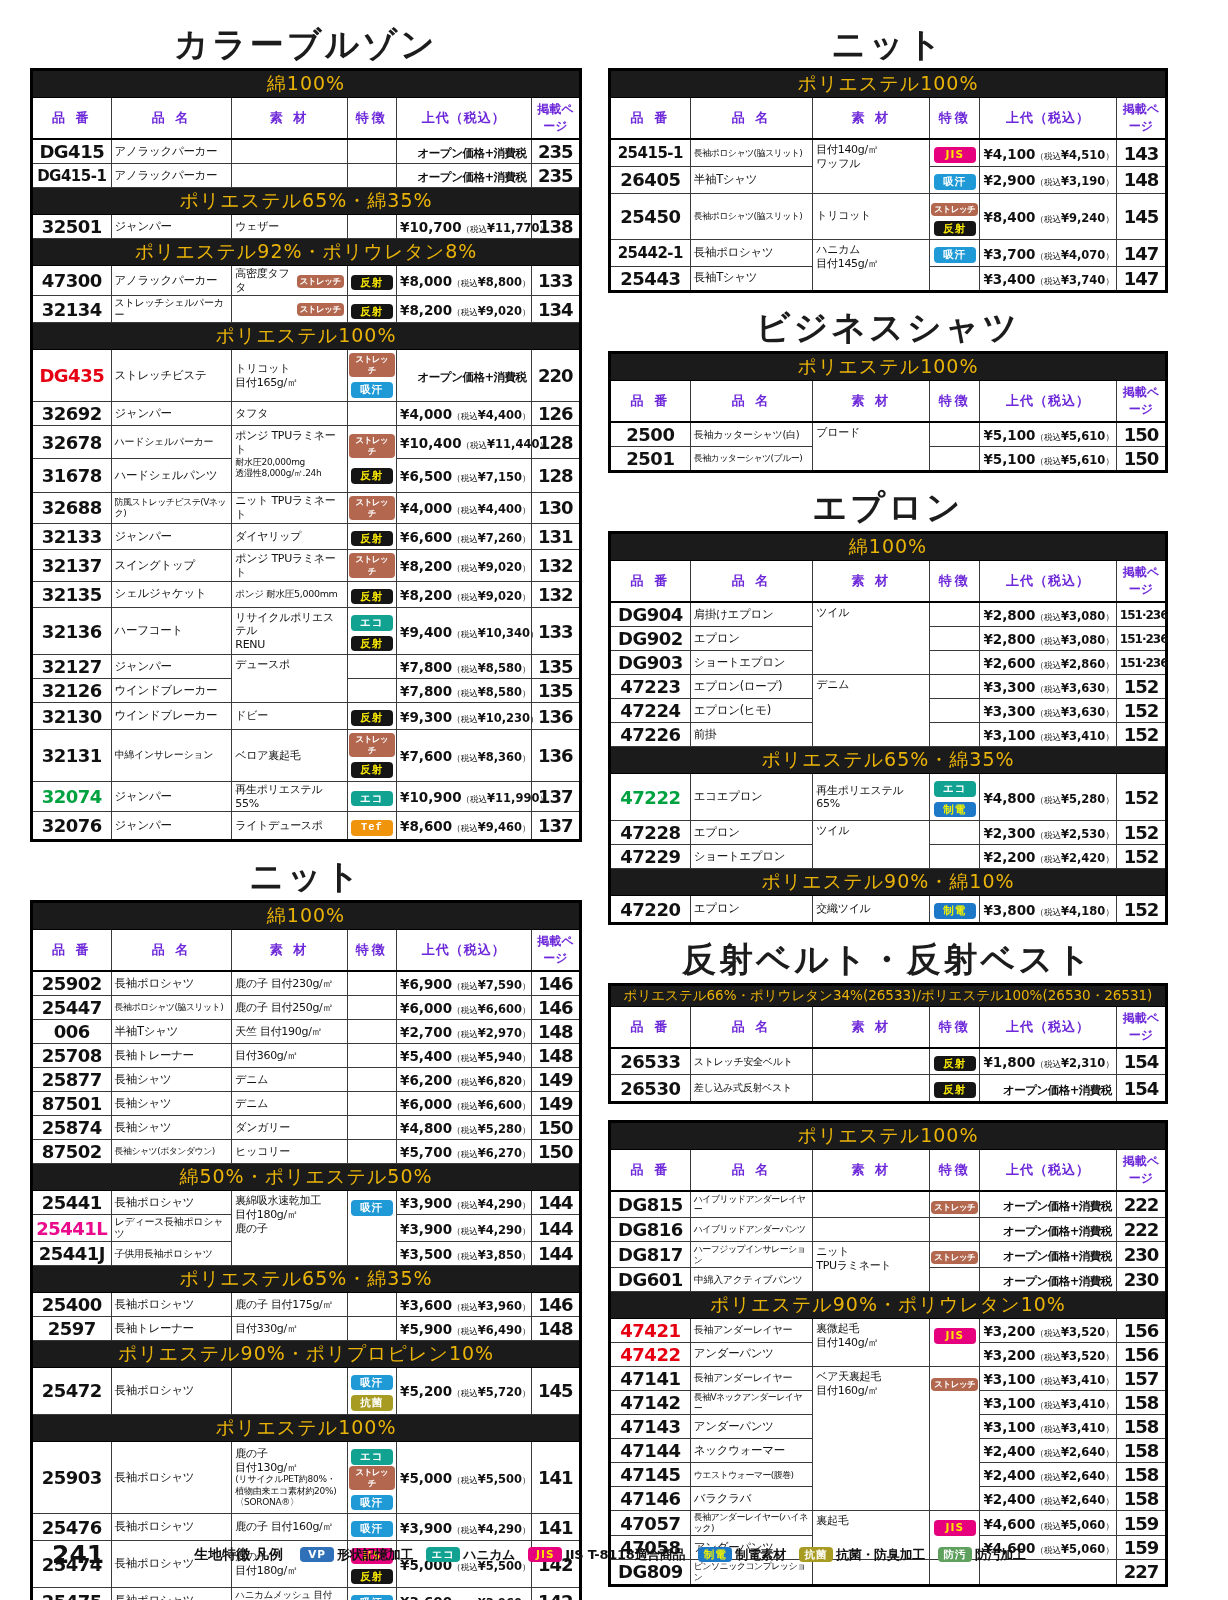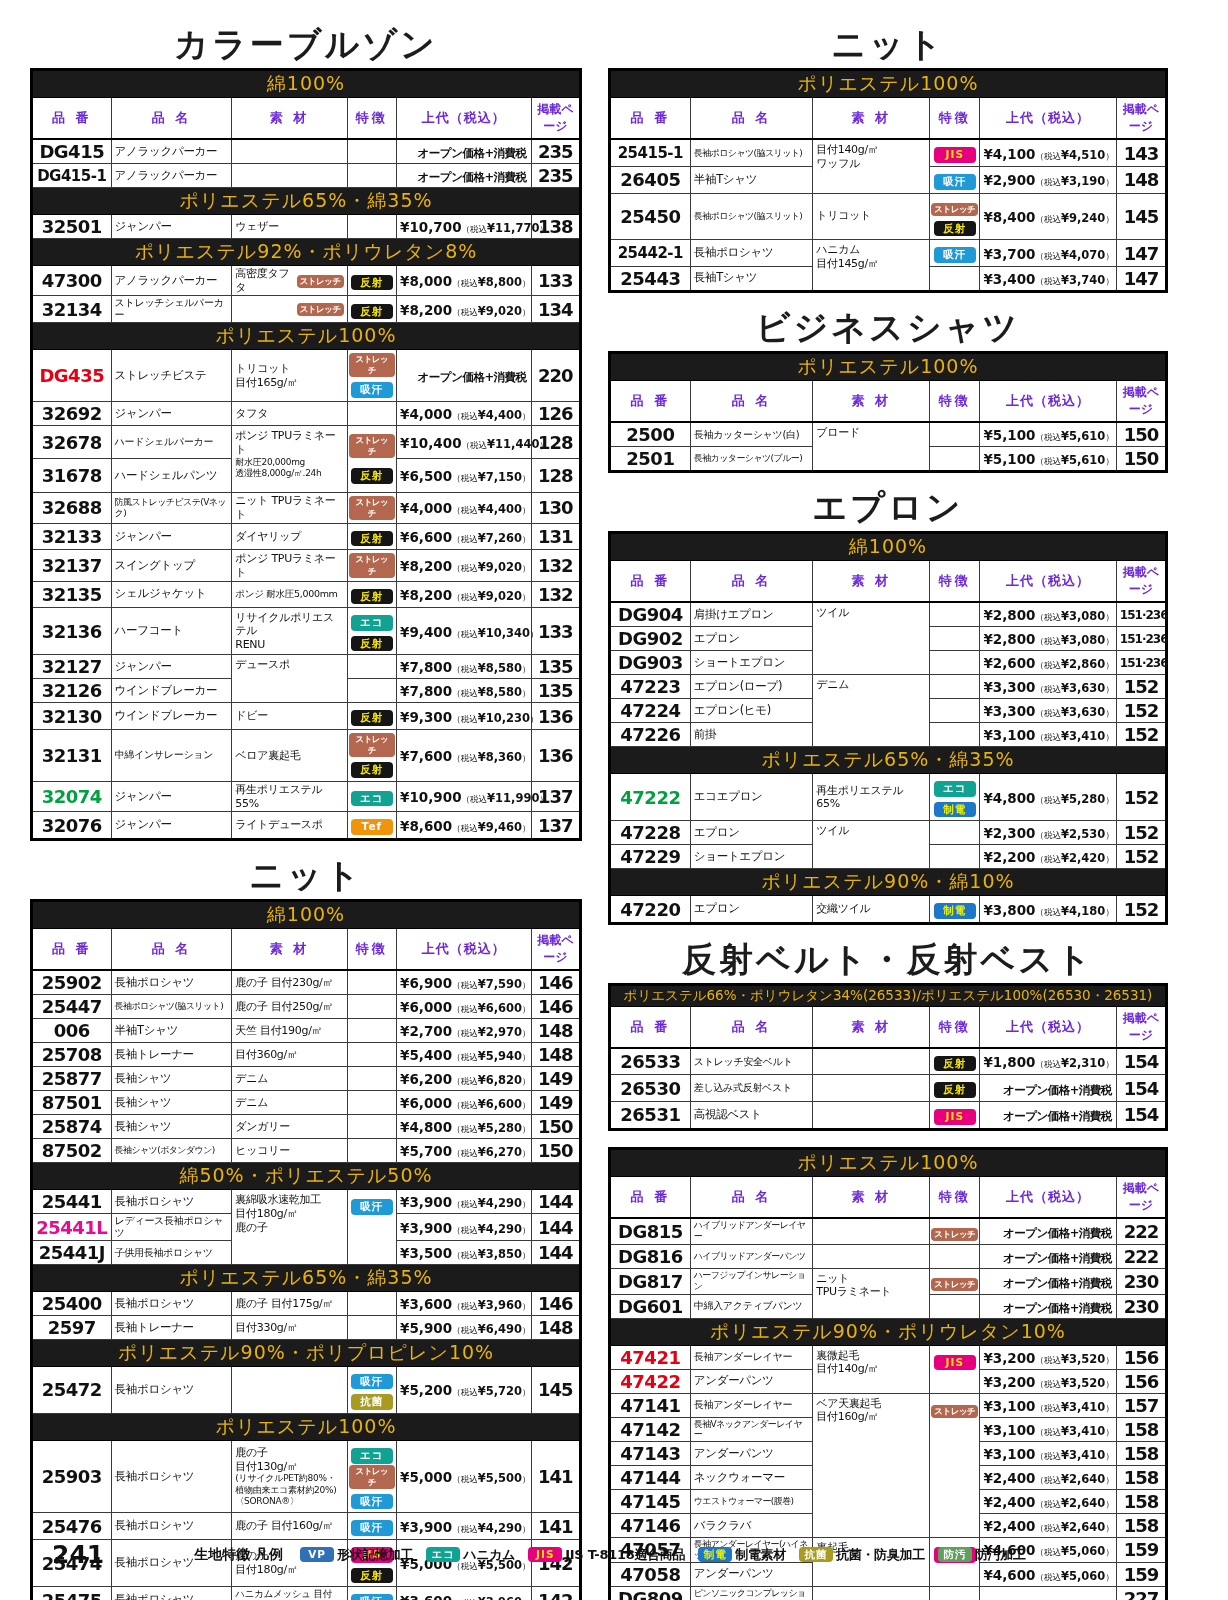--- a/index.html
+++ b/index.html
@@ -398,21 +398,21 @@
           <td class="code">32076</td>
           <td class="name">ジャンパー</td>
           <td class="mat" rowspan="1">
             <div class="matflex">
               <div class="mat-lines">
                 <div class="mat-line">ライトデュースポ</div>
               </div>
             </div>
           </td>
           <td class="feat" rowspan="1">
-            <div class="fb"><span class="badge" style="background: rgb(240, 148, 12); color: rgb(255, 255, 255);">Tef</span></div>
+            <div class="fb"><span class="badge" style="background: rgb(240, 148, 12); color: rgb(255, 255, 255); font-family: Liberation Mono, monospace;">Tef</span></div>
           </td>
           <td class="price"><span class="p-main">¥8,600</span><span class="p-note">（税込</span><span class="p-tax">¥9,460</span><span class="p-note">）</span></td>
           <td class="page">137</td>
         </tr>
       </tbody>
     </table>
     <div class="tbl-title">ニット</div>
     <table class="cat-table">
       <colgroup>
         <col style="width: 14.5%;">
@@ -1022,34 +1022,20 @@
         <tr class="prod-row">
           <td class="code">26530</td>
           <td class="name sm">差し込み式反射ベスト</td>
           <td class="mat" rowspan="1">
             <div class="matflex">
               <div class="mat-lines"></div>
             </div>
           </td>
           <td class="feat" rowspan="1">
             <div class="fb"><span class="badge" style="background: rgb(21, 21, 21); color: rgb(247, 231, 0);">反射</span></div>
-          </td>
-          <td class="price"><span class="p-open">オープン価格+消費税</span></td>
-          <td class="page">154</td>
-        </tr>
-        <tr class="prod-row">
-          <td class="code">26531</td>
-          <td class="name">高視認ベスト</td>
-          <td class="mat" rowspan="1">
-            <div class="matflex">
-              <div class="mat-lines"></div>
-            </div>
-          </td>
-          <td class="feat" rowspan="1">
-            <div class="fb"><span class="badge" style="background: rgb(230, 0, 125); color: rgb(255, 228, 0);">JIS</span></div>
           </td>
           <td class="price"><span class="p-open">オープン価格+消費税</span></td>
           <td class="page">154</td>
         </tr>
       </tbody>
     </table>
     <table class="cat-table">
       <colgroup>
         <col style="width: 14.5%;">
         <col style="width: 22%;">

